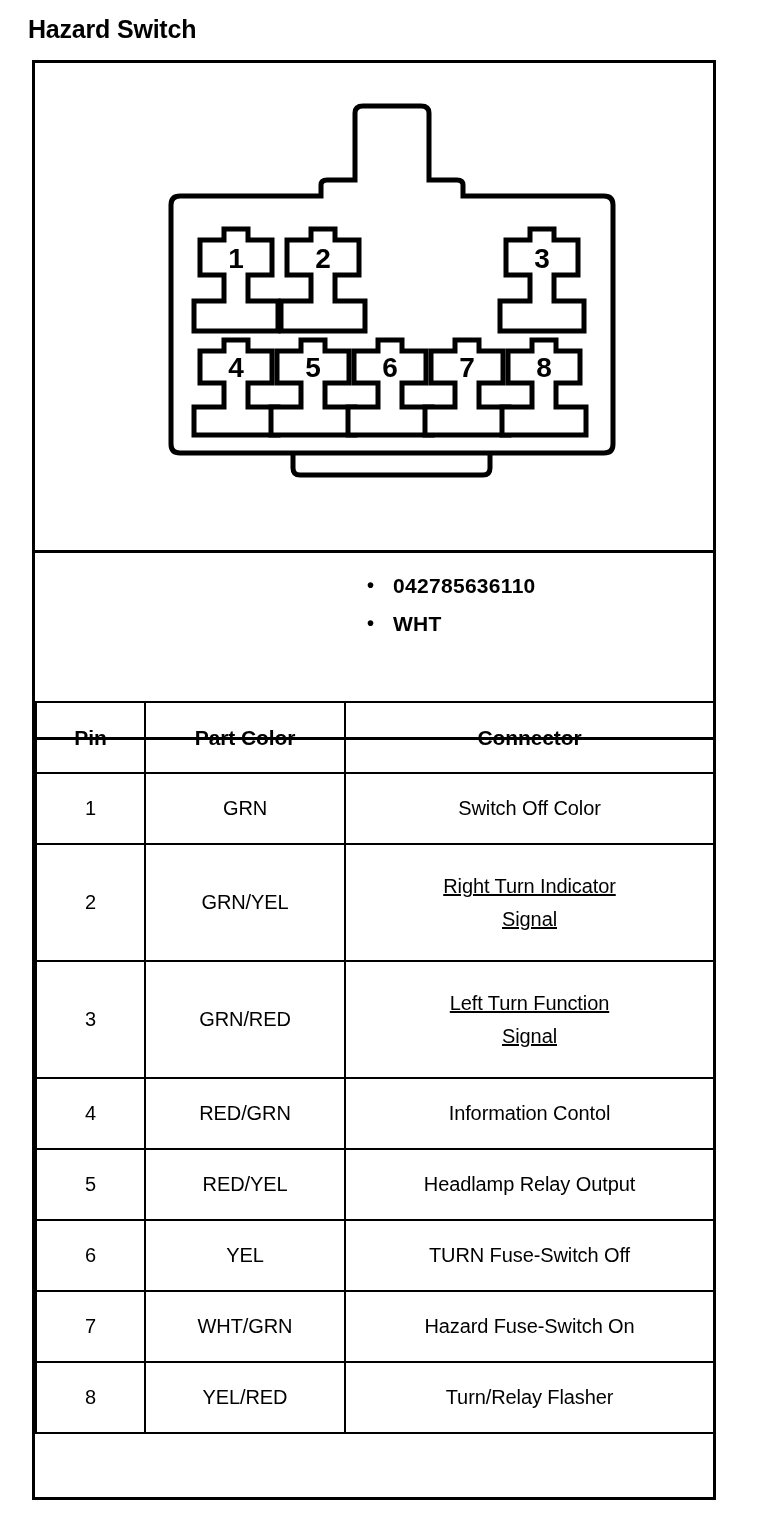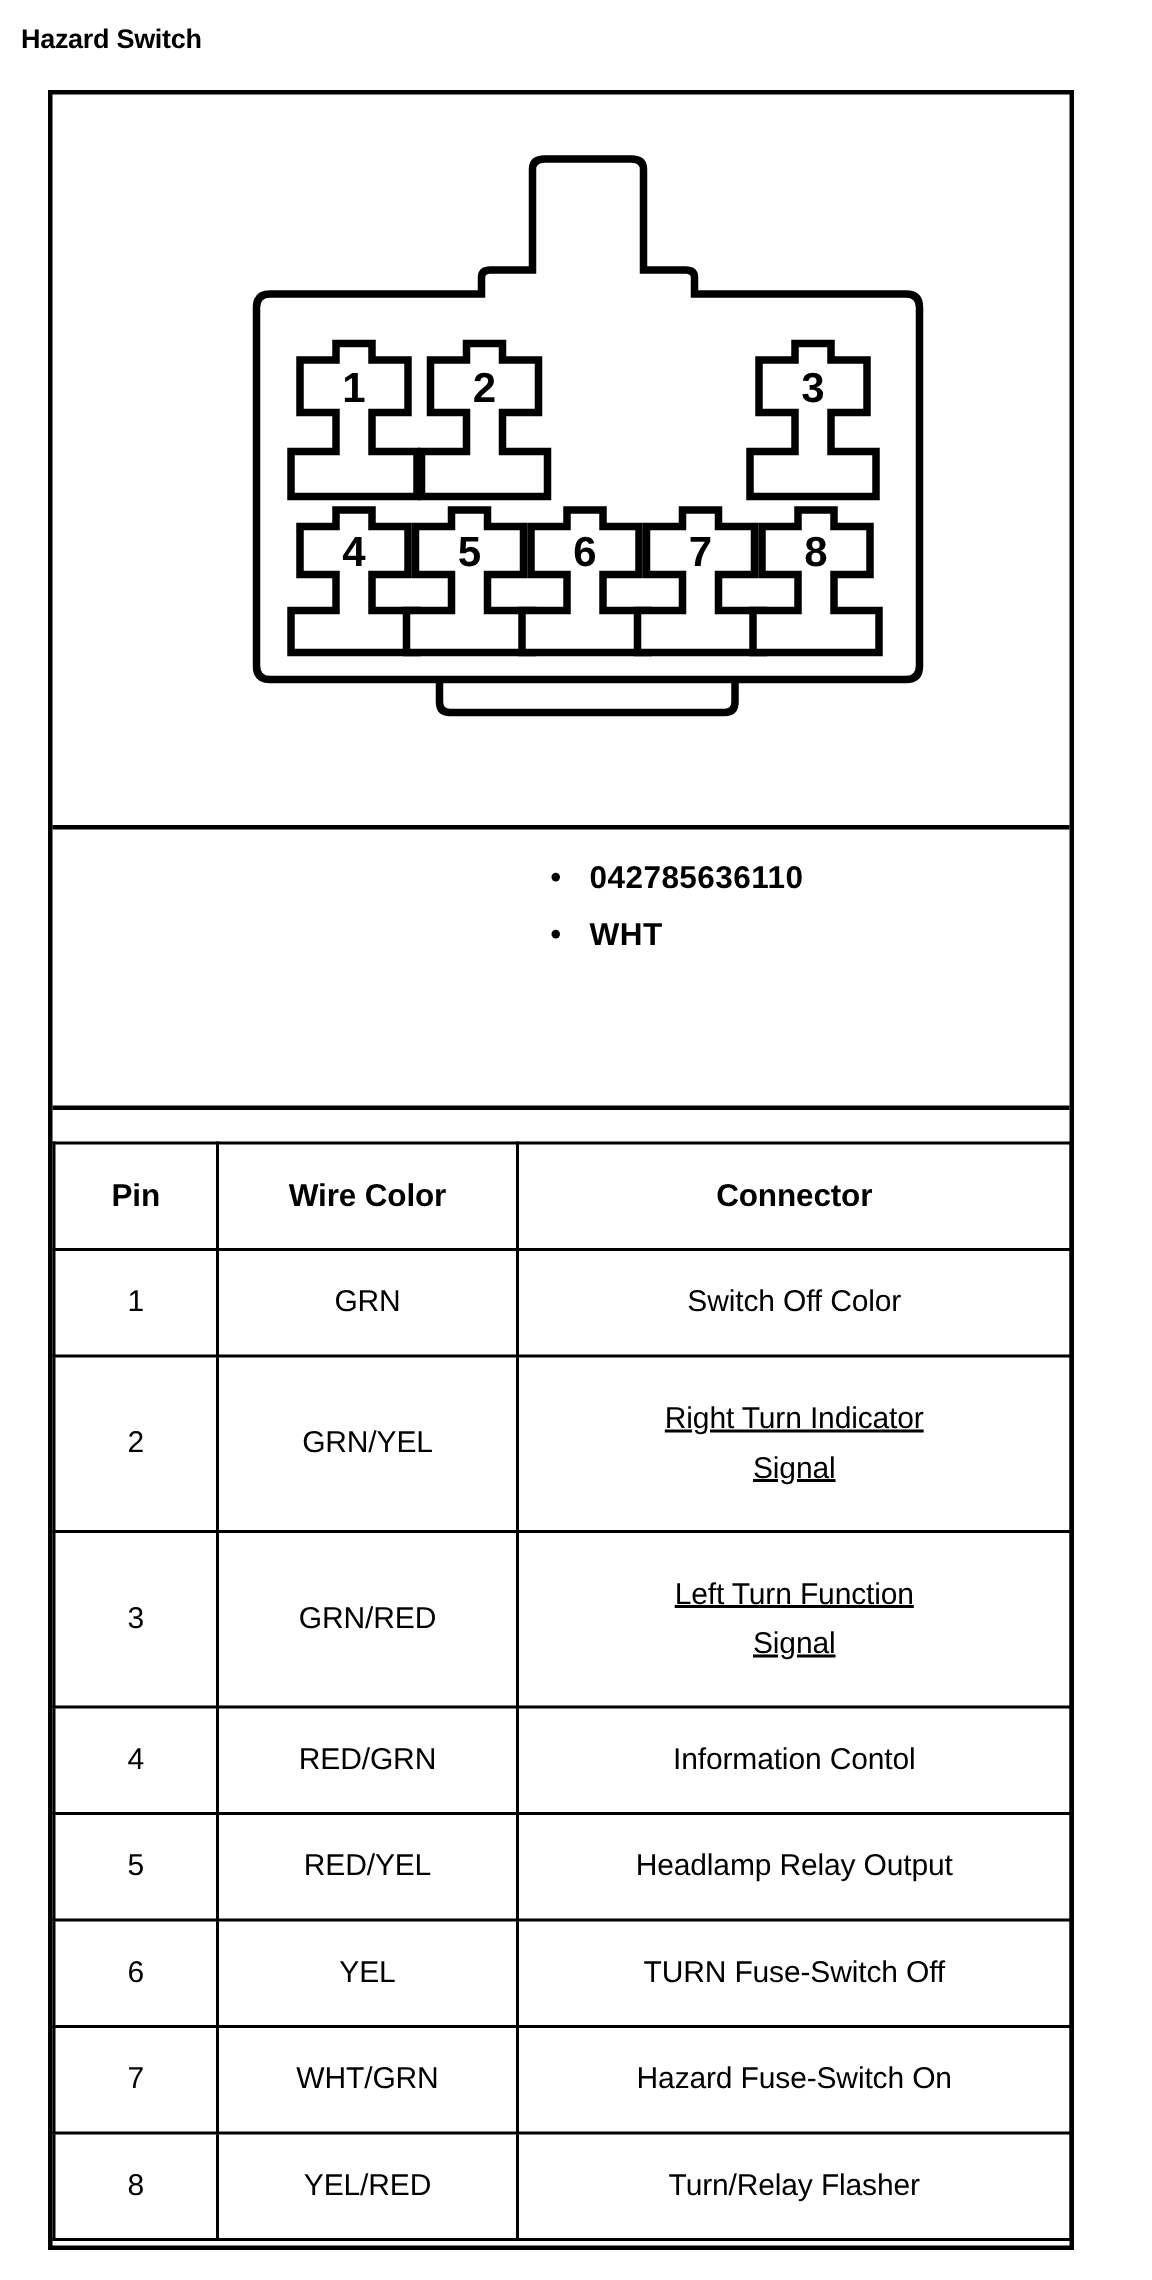--- a/index.html
+++ b/index.html
@@ -7,22 +7,22 @@
   body{
     width:768px;height:1520px;position:relative;overflow:hidden;
     font-family:"Liberation Sans","DejaVu Sans",sans-serif;
     color:#000000;
     -webkit-font-smoothing:none;
   }
   .page{position:absolute;left:0;top:0;width:768px;height:1520px;}
 
   
   .title{
-    position:absolute;left:14px;top:17px;
-    font-size:18px;font-weight:bold;letter-spacing:-0.2px;
+    position:absolute;left:28px;top:17px;
+    font-size:25px;font-weight:bold;letter-spacing:-0.2px;
     white-space:nowrap;line-height:1;
   }
 
   
   .frame{
     position:absolute;left:32px;top:60px;
     width:684px;height:1440px;
     border:3px solid #000;
     box-sizing:border-box;
     background:#fff;
@@ -60,21 +60,21 @@
     line-height:1;margin-bottom:17px;
   }
   .bullet-dot{
     width:26px;flex:0 0 26px;
     font-size:20px;line-height:1;
     display:inline-block;
   }
 
   
   .pintable{
-    position:absolute;left:0;top:698px;width:678px;
+    position:absolute;left:0;top:638px;width:678px;
     border-collapse:collapse;
     table-layout:fixed;
   }
   .pintable td,.pintable th{
     border:2px solid #000;
     box-sizing:border-box;
     padding:0;
     text-align:center;
     vertical-align:middle;
     font-size:20px;
@@ -208,21 +208,21 @@
 
     <table class="pintable">
       <colgroup>
         <col class="col-pin">
           <col class="col-wire">
           <col class="col-func">
       </colgroup>
       <thead>
         <tr>
           <th>Pin</th>
-          <th>Wire Color</th>
+          <th>Part Color</th>
           <th>Connector</th>
         </tr>
       </thead>
       <tbody>
         <tr>
           <td>1</td>
           <td>GRN</td>
           <td class="fn">Switch Off Color</td>
         </tr>
         <tr class="tall">

